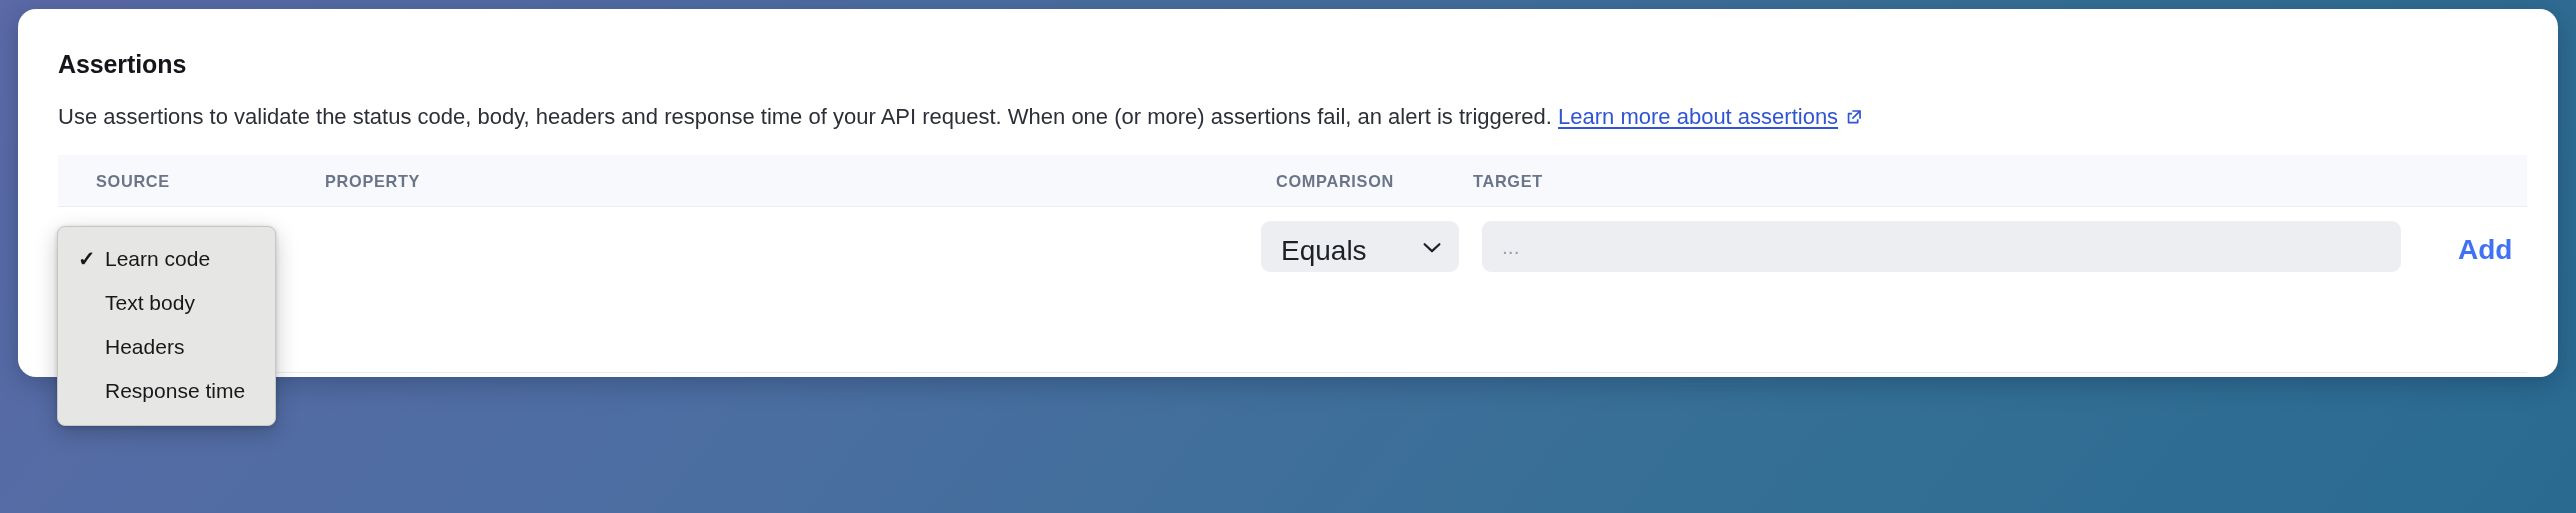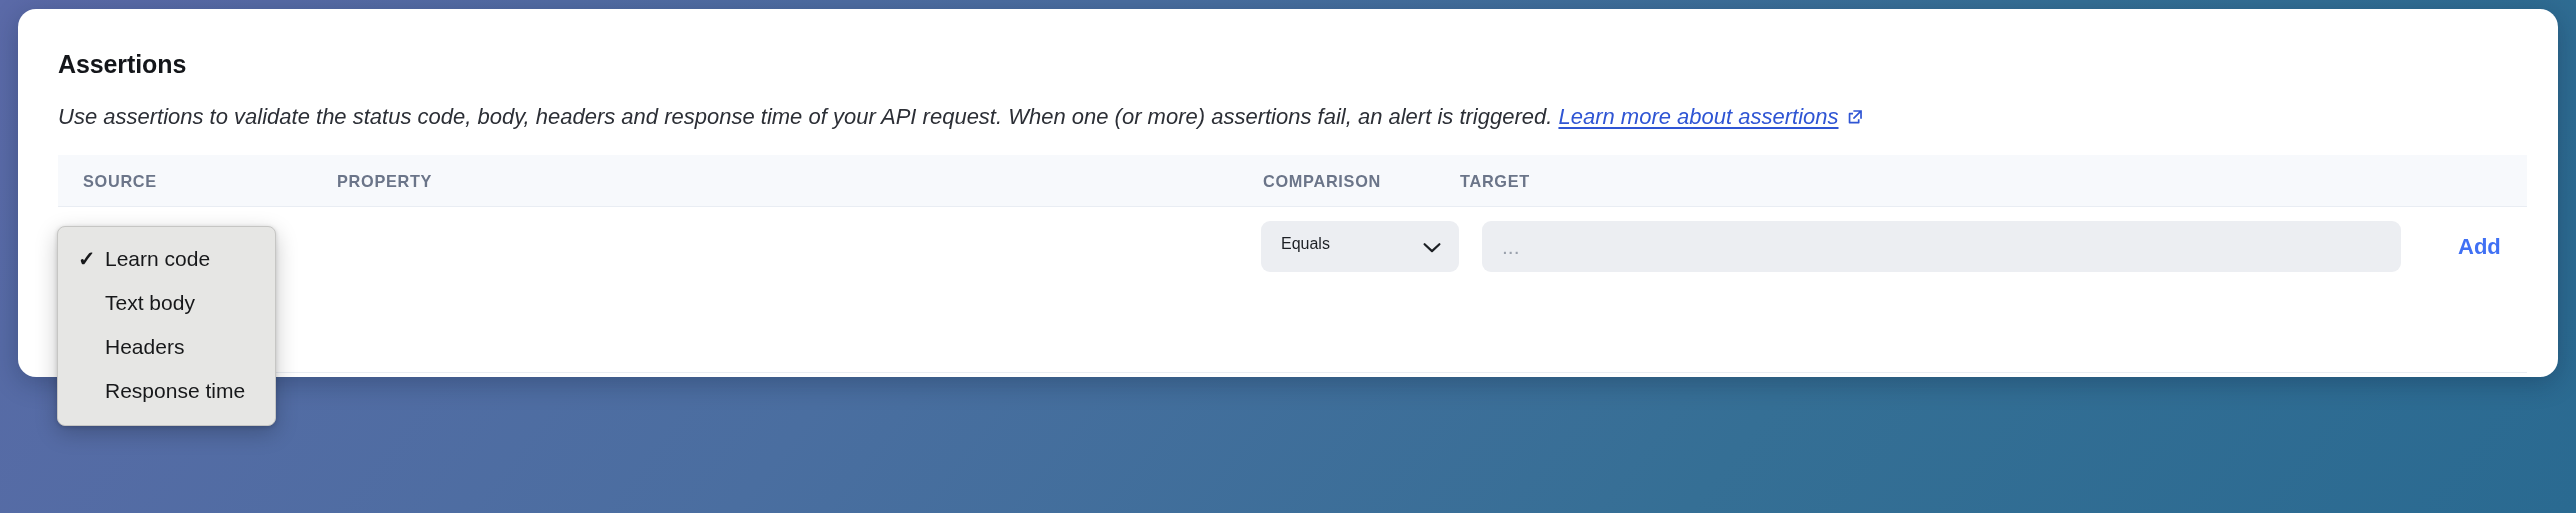--- a/index.html
+++ b/index.html
@@ -44,21 +44,20 @@
     white-space: nowrap;
   }
   #section-desc {
     position: absolute;
     left: 40px;
     top: 94px;
     font-size: 22px;
     color: #2c2f36;
     white-space: nowrap;
     line-height: 28px;
-    font-style: italic;
   }
   #section-desc .lnk {
     color: #2f55d4;
     text-decoration: underline;
     text-underline-offset: 3px;
     cursor: pointer;
   }
   .ext-icon {
     display: inline-block;
     vertical-align: -1px;
@@ -79,23 +78,24 @@
     border-bottom: 1px solid #e9edf3;
   }
   .col-head {
     position: absolute;
     top: 17px;
     font-size: 16.3px;
     font-weight: bold;
     letter-spacing: 0.7px;
     color: #6b7589;
     white-space: nowrap;
+    margin-left: 13px;
   }
   #head-source     { left: 25px; }
-  #head-property   { left: 279px; text-align: center; }
+  #head-property   { left: 254px; text-align: center; }
   #head-comparison { left: 1205px; }
   #head-target     { left: 1402px; }
 
   
   #assert-row {
     position: relative;
     height: 81px;
   }
   #source-cell {
     position: absolute;
@@ -121,21 +121,21 @@
     height: 51px;
     background: #eceef2;
     border: none;
     border-radius: 9px;
     cursor: pointer;
   }
   #comparison-value {
     position: absolute;
     left: 20px;
     top: 14px;
-    font-size: 16px;
+    font-size: 28px;
     color: #1d2025;
     white-space: nowrap;
   }
   #comparison-chevron {
     position: absolute;
     right: 18px;
     top: 20px;
   }
 
   
@@ -157,21 +157,21 @@
   }
   #target-input::placeholder {
     color: #9aa1ad;
   }
 
   
   #add-link {
     position: absolute;
     left: 2400px;
     top: 27px;
-    font-size: 22px;
+    font-size: 28px;
     font-weight: bold;
     color: #4070f4;
     cursor: pointer;
     white-space: nowrap;
   }
 
   
   .divider {
     position: absolute;
     left: 40px;

